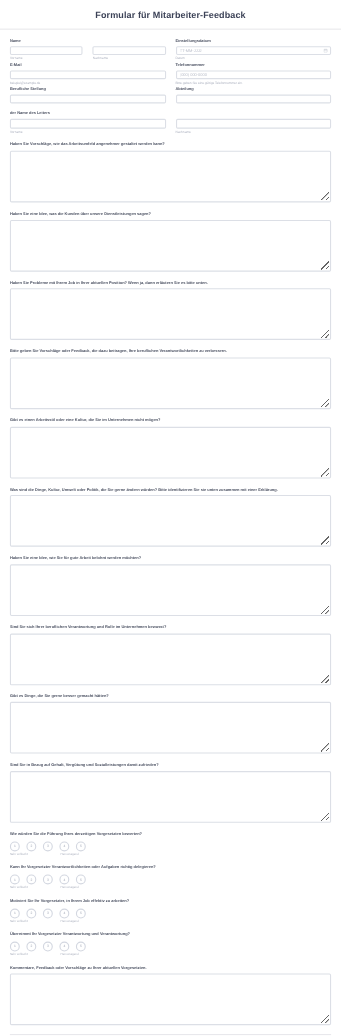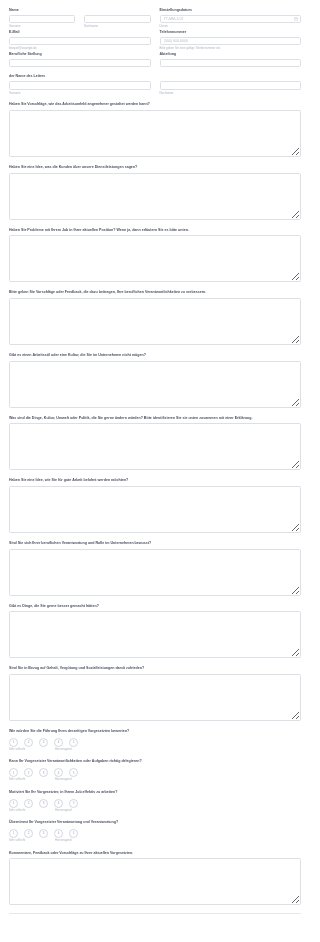--- a/index.html
+++ b/index.html
@@ -134,20 +134,23 @@
     margin-top: 4px;
     padding: 9px 0 10px 0;
     text-align: center;
   }
 </style>
 </head>
 <body>
 
 <div class="page">
 
+  <div class="title-bar">
+    <div class="form-title">Formular für Mitarbeiter-Feedback</div>
+  </div>
 
   <div class="form-body">
 
     <div class="row">
       <div class="col">
         <span class="label">Name</span>
         <div class="sub-row">
           <div class="sub-col">
             <input class="input" type="text" value="" style="">
             <span class="hint">Vorname</span>

